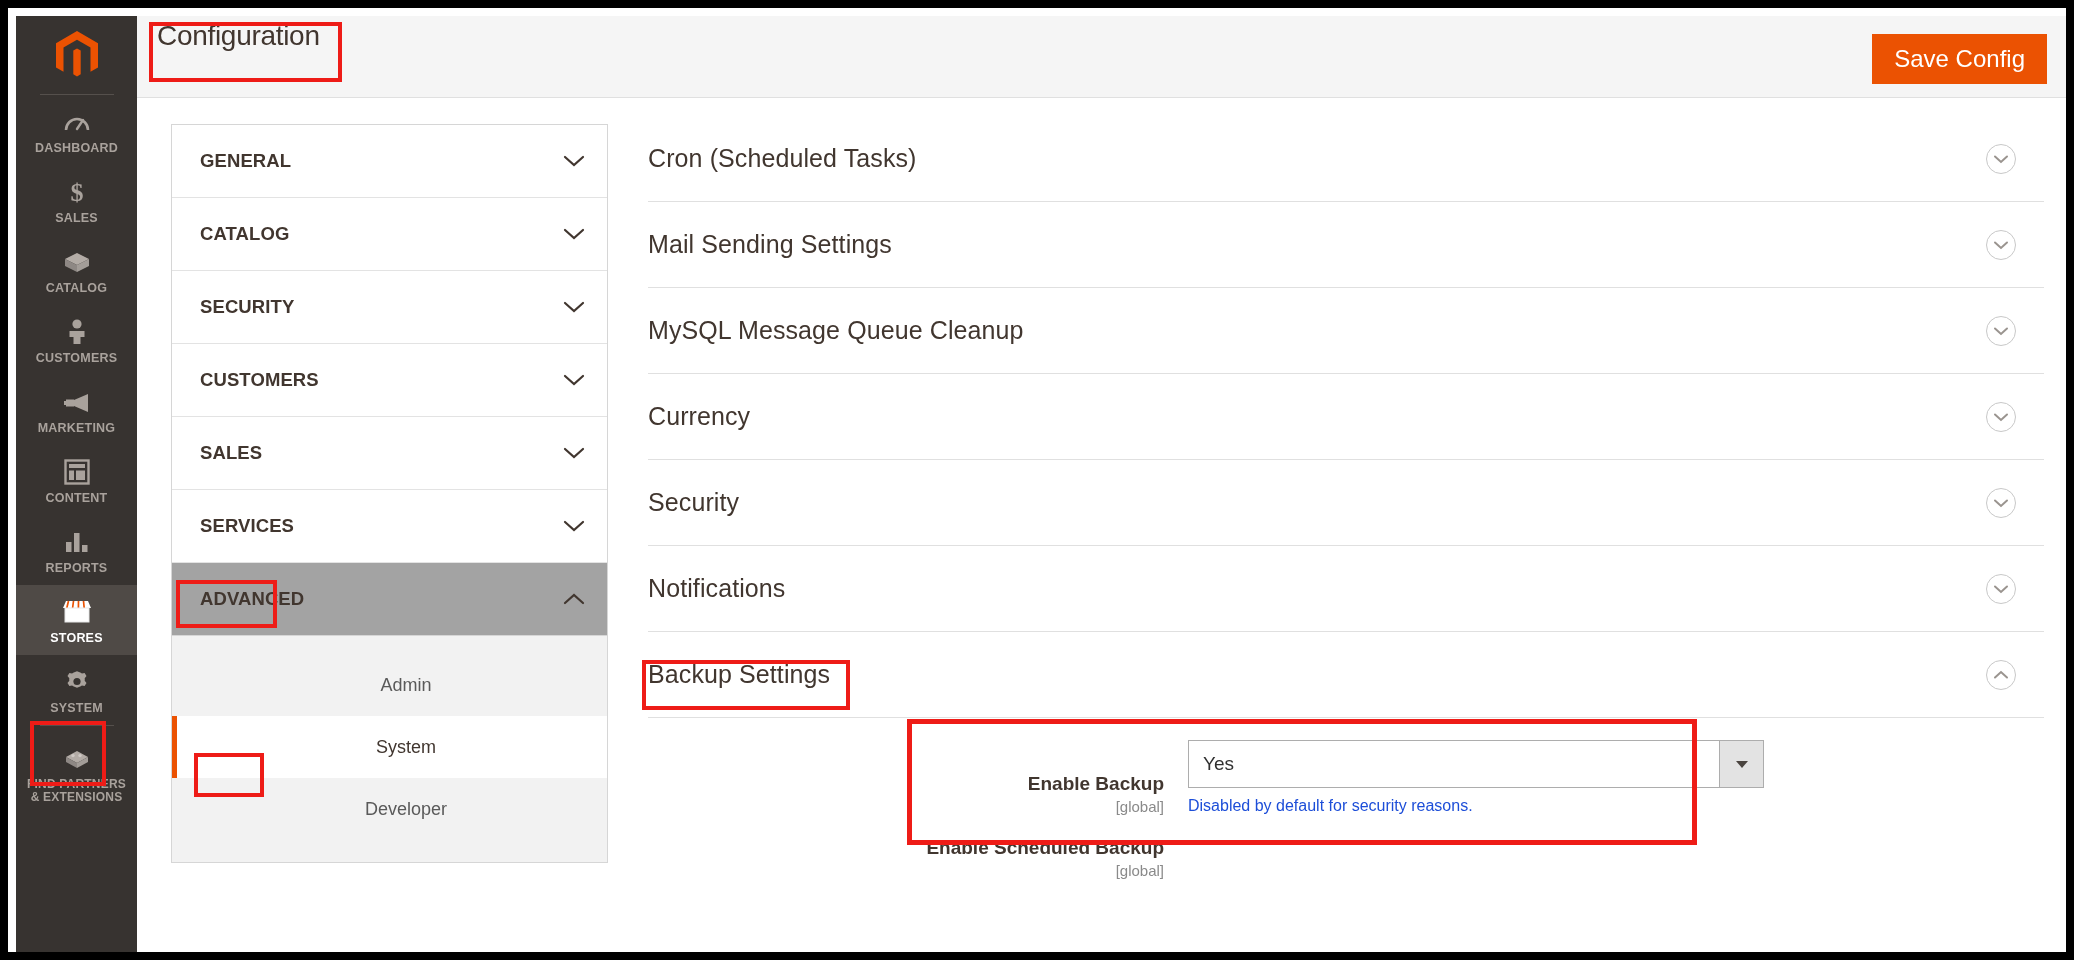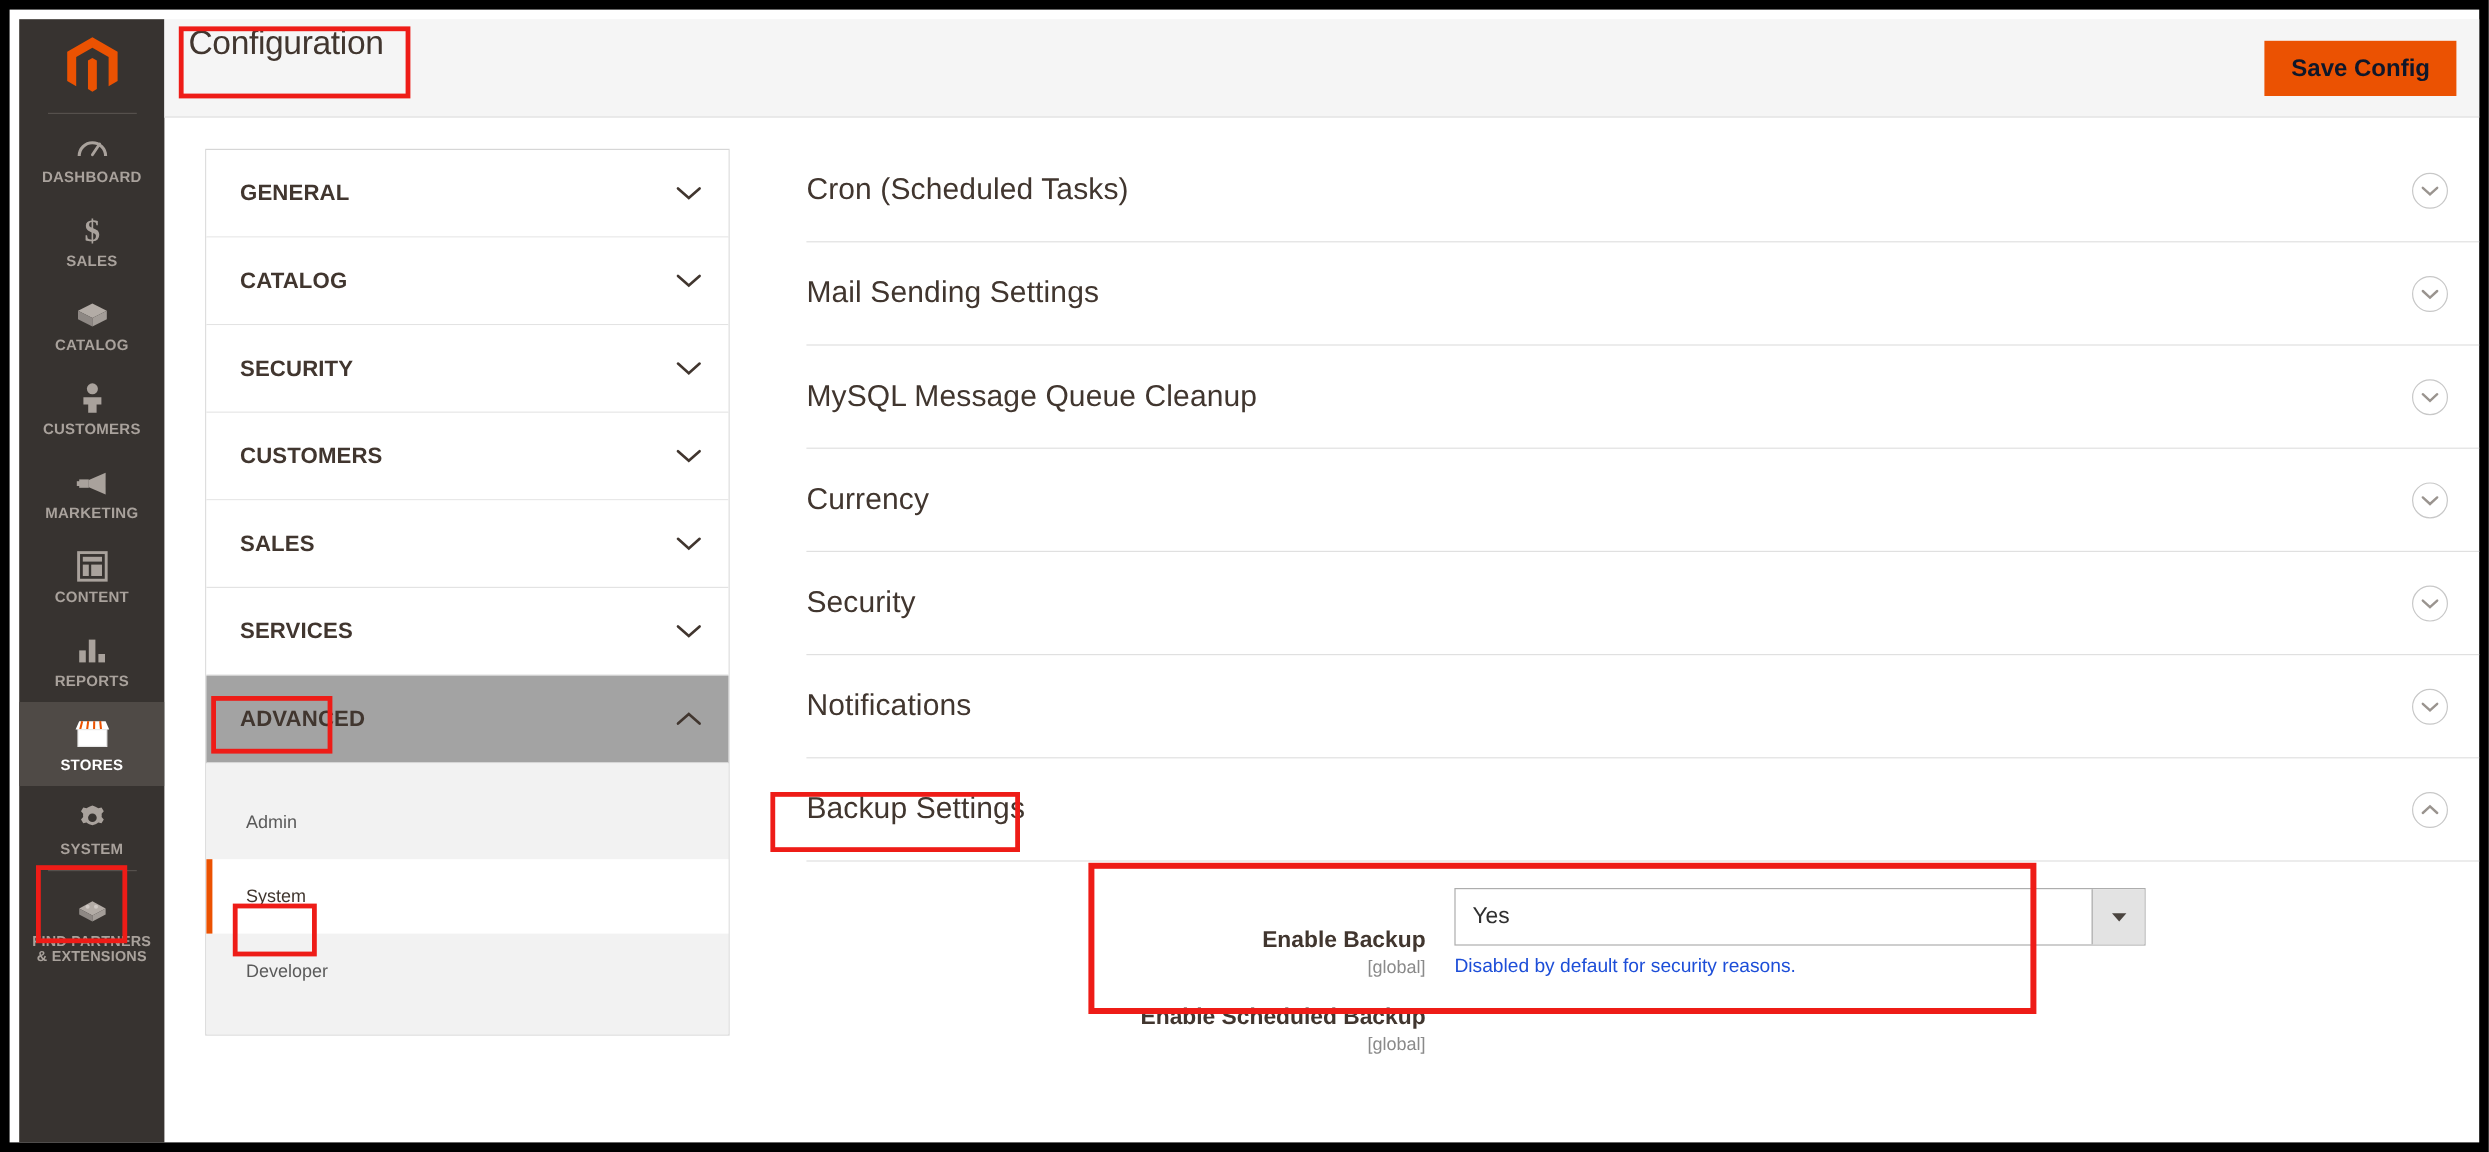--- a/index.html
+++ b/index.html
@@ -80,24 +80,24 @@
   }
   .ann-title {
     position: absolute; left: 12px; top: 6px;
     width: 193px; height: 60px;
     border: 4px solid #ee1c17;
     pointer-events: none;
   }
   .save-config {
     position: absolute; right: 27px; top: 18px;
     background: #eb5202;
-    color: #0f172a;
+    color: #ffffff;
     border: none;
     font-family: "Liberation Sans", sans-serif;
-    font-size: 20px; font-weight: 700;
+    font-size: 24px; font-weight: 400;
     padding: 12px 22px;
     cursor: pointer;
     line-height: 1.1;
   }
 
   
   .config-nav {
     position: absolute; left: 163px; top: 116px;
     width: 437px;
     border: 1px solid #d6d6d6;
@@ -120,23 +120,24 @@
   .cn-chev svg { display: block; }
 
   .cn-sub {
     background: #f2f2f2;
     padding: 18px 0 22px 0;
   }
   .cn-sub-item {
     height: 62px;
     display: flex; align-items: center;
     padding-left: 28px;
-    font-size: 15px; color: #5a5a5a;
+    font-size: 18px; color: #5a5a5a;
     cursor: pointer;
     border-left: 5px solid transparent;
+    justify-content: center;
   }
   .cn-sub-item.active {
     background: #ffffff;
     border-left: 5px solid #eb5202;
     color: #41362f;
   }
   .ann-advanced {
     position: absolute; left: 168px; top: 572px;
     width: 101px; height: 48px;
     border: 4px solid #ee1c17;
@@ -144,21 +145,21 @@
   }
   .ann-system {
     position: absolute; left: 186px; top: 745px;
     width: 70px; height: 44px;
     border: 4px solid #ee1c17;
     pointer-events: none; z-index: 30;
   }
 
   
   .content {
-    position: absolute; left: 664px; top: 108px;
+    position: absolute; left: 640px; top: 108px;
     width: 1396px;
   }
   .sect-row {
     height: 86px;
     border-bottom: 1px solid #e0e0e0;
     display: flex; align-items: center; justify-content: space-between;
     cursor: pointer;
     padding-right: 28px;
   }
   .sect-row:last-of-type { border-bottom: none; }

